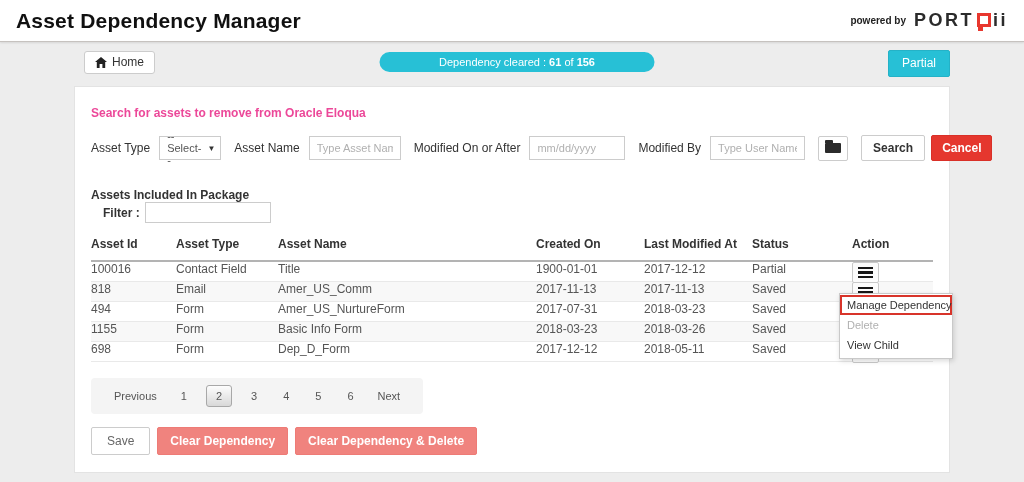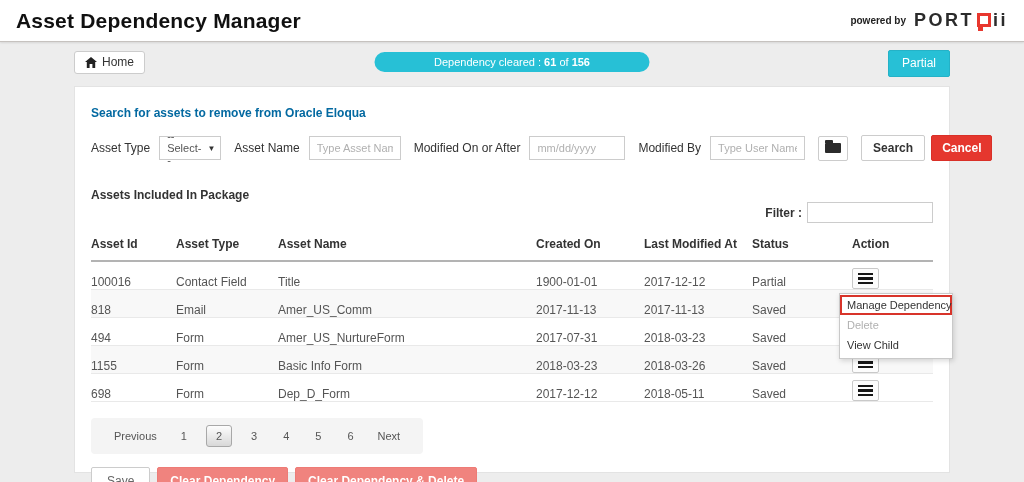--- a/index.html
+++ b/index.html
@@ -11,57 +11,57 @@
   .app-header { height:42px; background:#fff; border-bottom:1px solid #c6c2bf; box-shadow:0 1px 2px rgba(0,0,0,0.10);
     display:flex; align-items:center; justify-content:space-between; padding:0 16px; }
   .app-title { font-size:21px; font-weight:bold; color:#101010; letter-spacing:0.2px; }
   .brand { display:flex; align-items:center; gap:8px; }
   .powered-by { font-size:10px; font-weight:bold; color:#222; }
   .brand-logo { font-size:18px; font-weight:bold; letter-spacing:2.5px; color:#2b2b2b; display:flex; align-items:center; }
   .brand-q { position:relative; width:14px; height:14px; border:3px solid #e8372e; display:inline-block; margin:0 2px 2px 3px; }
   .brand-q-tail { position:absolute; left:-2px; bottom:-7px; width:5px; height:5px; background:#e8372e; }
 
   
-  .toolbar { position:absolute; left:74px; right:74px; top:50px; height:28px; }
+  .toolbar { position:absolute; left:84px; right:74px; top:50px; height:28px; }
   .btn-home { position:absolute; left:0; top:1px; background:#fff; border:1px solid #ccc; border-radius:3px;
     padding:3px 10px 4px; font-size:12px; color:#333; display:inline-flex; align-items:center; gap:5px; cursor:pointer; }
   .home-icon svg { display:block; }
   .progress-pill { position:absolute; left:50%; transform:translateX(-50%); top:2px; width:275px; height:20px;
     background:#27c0d6; border-radius:11px; color:#fff; font-size:11px; line-height:20px; text-align:center; }
   .progress-pill b { font-weight:bold; }
   .btn-partial { position:absolute; right:0; top:0; background:#27c0d6; color:#fff; font-size:12px;
     padding:5px 13px 6px; border:1px solid #24b2c7; border-radius:2px; cursor:pointer; }
 
   
   .panel { position:absolute; left:74px; top:86px; width:876px; height:387px; background:#fff; border:1px solid #e3e3e3; padding:15px 16px; }
 
-  .search-title { font-size:12px; font-weight:bold; color:#0369a1; margin:4px 0 15px; }
+  .search-title { font-size:12px; font-weight:bold; color:#ec4899; margin:4px 0 15px; }
   .search-form { display:flex; align-items:center; font-size:12px; color:#333; }
   .form-label { white-space:nowrap; margin-right:9px; }
   .gap { margin-left:13px; }
   .select-box { width:86px; height:24px; border:1px solid #ccc; background:#fff; display:flex; justify-content:space-between;
     align-items:center; padding:0 5px 0 7px; color:#555; font-size:11px; cursor:pointer;gap:6px; }
   .select-caret { font-size:8px; color:#333; }
   .text-input { height:24px; border:1px solid #ccc; padding:0 7px; font-size:11px; color:#555; outline:none; }
   .text-input::placeholder { color:#b0b0b0; }
   .w-name { width:92px; } .w-date { width:96px; } .w-user { width:95px; }
   .btn-folder { width:31px; height:25px; border:1px solid #ccc; background:#fff; display:flex; align-items:center; justify-content:center; cursor:pointer; border-radius:2px; }
   .folder-glyph { width:16px; height:10px; background:#2b2b2b; border-radius:1px; position:relative; }
   .folder-glyph::before { content:""; position:absolute; top:-3px; left:0; width:8px; height:3px; background:#2b2b2b; border-radius:1px 1px 0 0; }
   .btn-search { background:#fff; border:1px solid #ccc; border-radius:2px; padding:5px 11px; font-size:12px; font-weight:bold; color:#333; cursor:pointer; }
   .btn-cancel { background:#e5372e; border:1px solid #d93028; border-radius:2px; padding:5px 10px; font-size:12px; font-weight:bold; color:#fff; cursor:pointer; }
 
   .package-title { font-size:12px; font-weight:bold; color:#333; margin:27px 0 0; }
-  .filter-row { display:flex; justify-content:flex-end; align-items:center; gap:5px; margin:0 0 7px; font-size:12px; font-weight:bold; color:#333; }
+  .filter-row { display:flex; align-items:center; gap:5px; margin:0 12px 7px; font-size:12px; font-weight:bold; color:#333; }
   .filter-input { width:126px; height:21px; border:1px solid #ccc; outline:none; font-size:11px; padding:0 5px; }
 
   
   .thead { display:flex; font-size:12px; font-weight:bold; color:#333; padding:7px 0 9px; border-bottom:2px solid #b3b3b3; }
   .tbody { position:relative; }
-  .trow { display:flex; align-items:flex-end; height:28px; font-size:12px; color:#555; border-bottom:1px solid #e9e9e9; background:#fff; }
+  .trow { display:flex; align-items:flex-start; height:20px; font-size:12px; color:#555; border-bottom:1px solid #e9e9e9; background:#fff; }
   .trow.striped { background:#f8f8f8; }
   .cell { padding-right:8px; overflow:hidden; white-space:nowrap; }
   .c0 { width:85px; } .c1 { width:102px; } .c2 { width:258px; } .c3 { width:108px; } .c4 { width:108px; } .c5 { width:100px; } .c6 { flex:1; }
   .btn-burger { width:27px; height:21px; border:1px solid #c9c9c9; background:#fcfcfc; display:flex; flex-direction:column;
     justify-content:center; align-items:center; gap:2px; border-radius:2px; cursor:pointer; }
   .burger-bar { width:15px; height:2.5px; background:#161616; }
 
   
   .action-menu { position:absolute; top:31px; right:-20px; width:114px; background:#fff; border:1px solid #c9c9c9;
     box-shadow:1px 2px 5px rgba(0,0,0,0.15); z-index:6; font-size:11px; color:#333; padding:1px 0 3px; }

